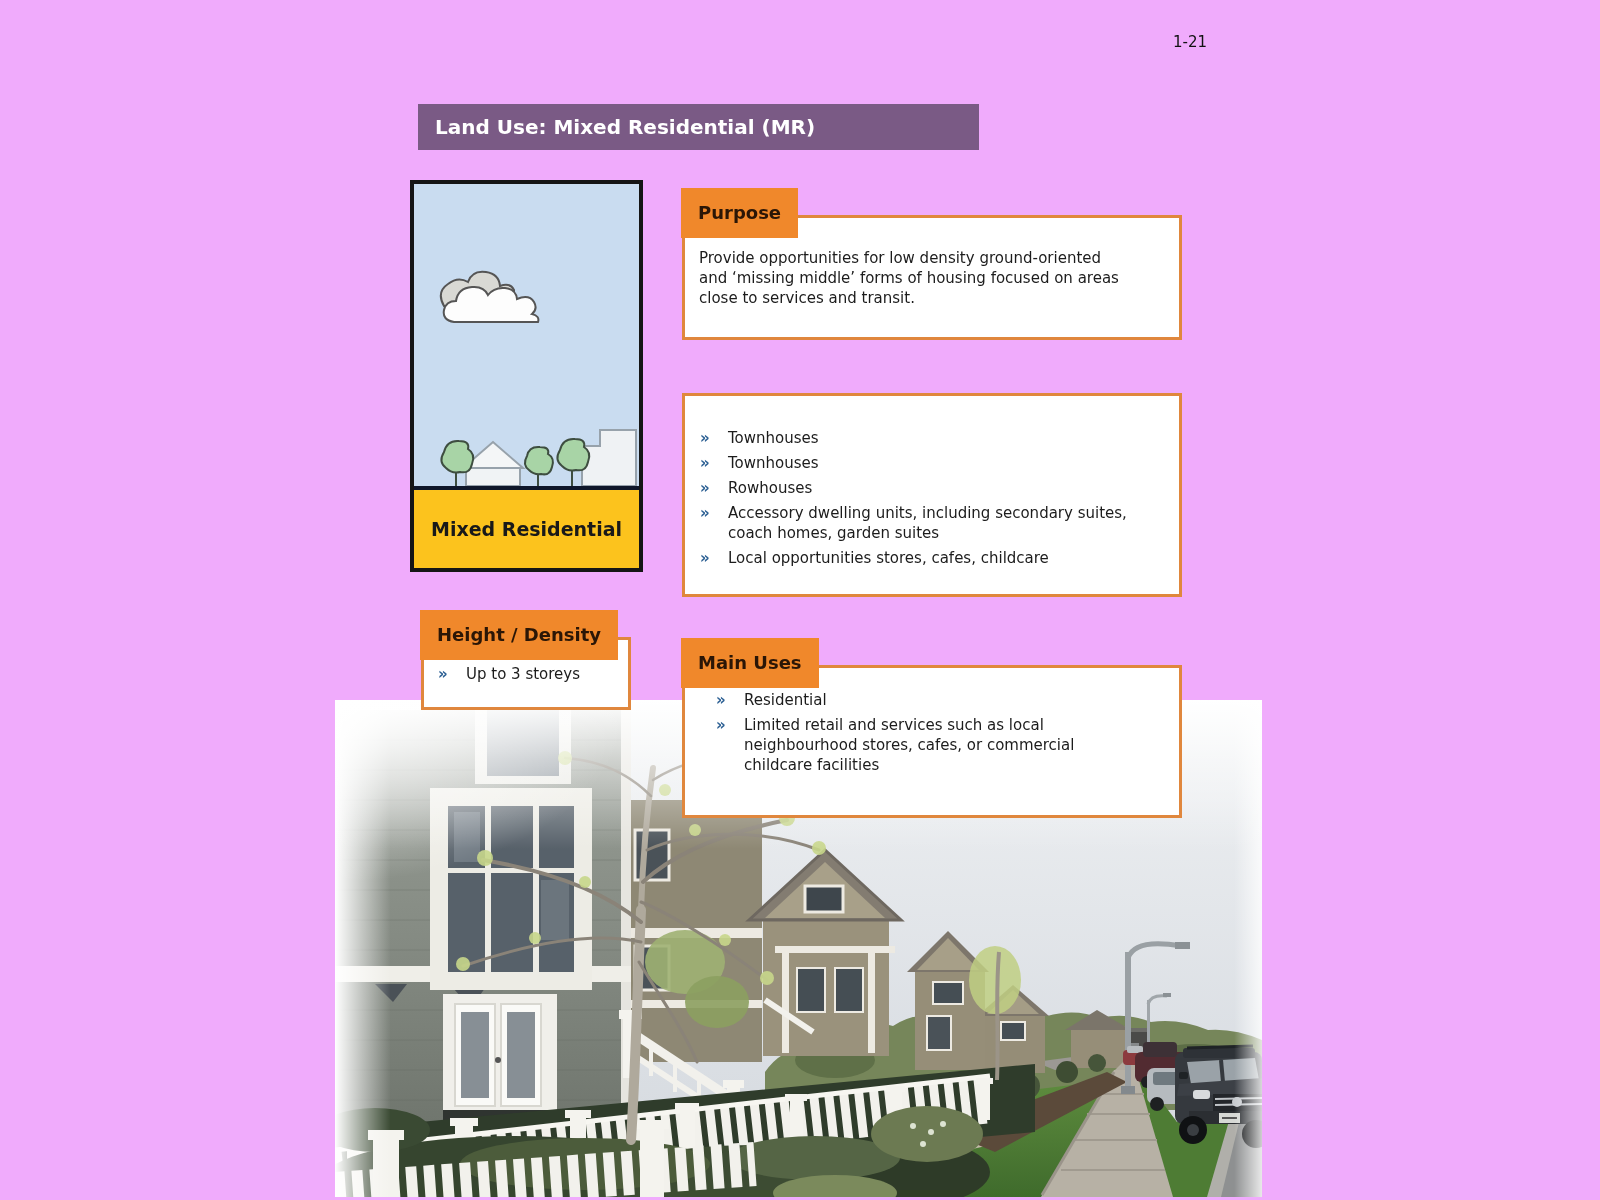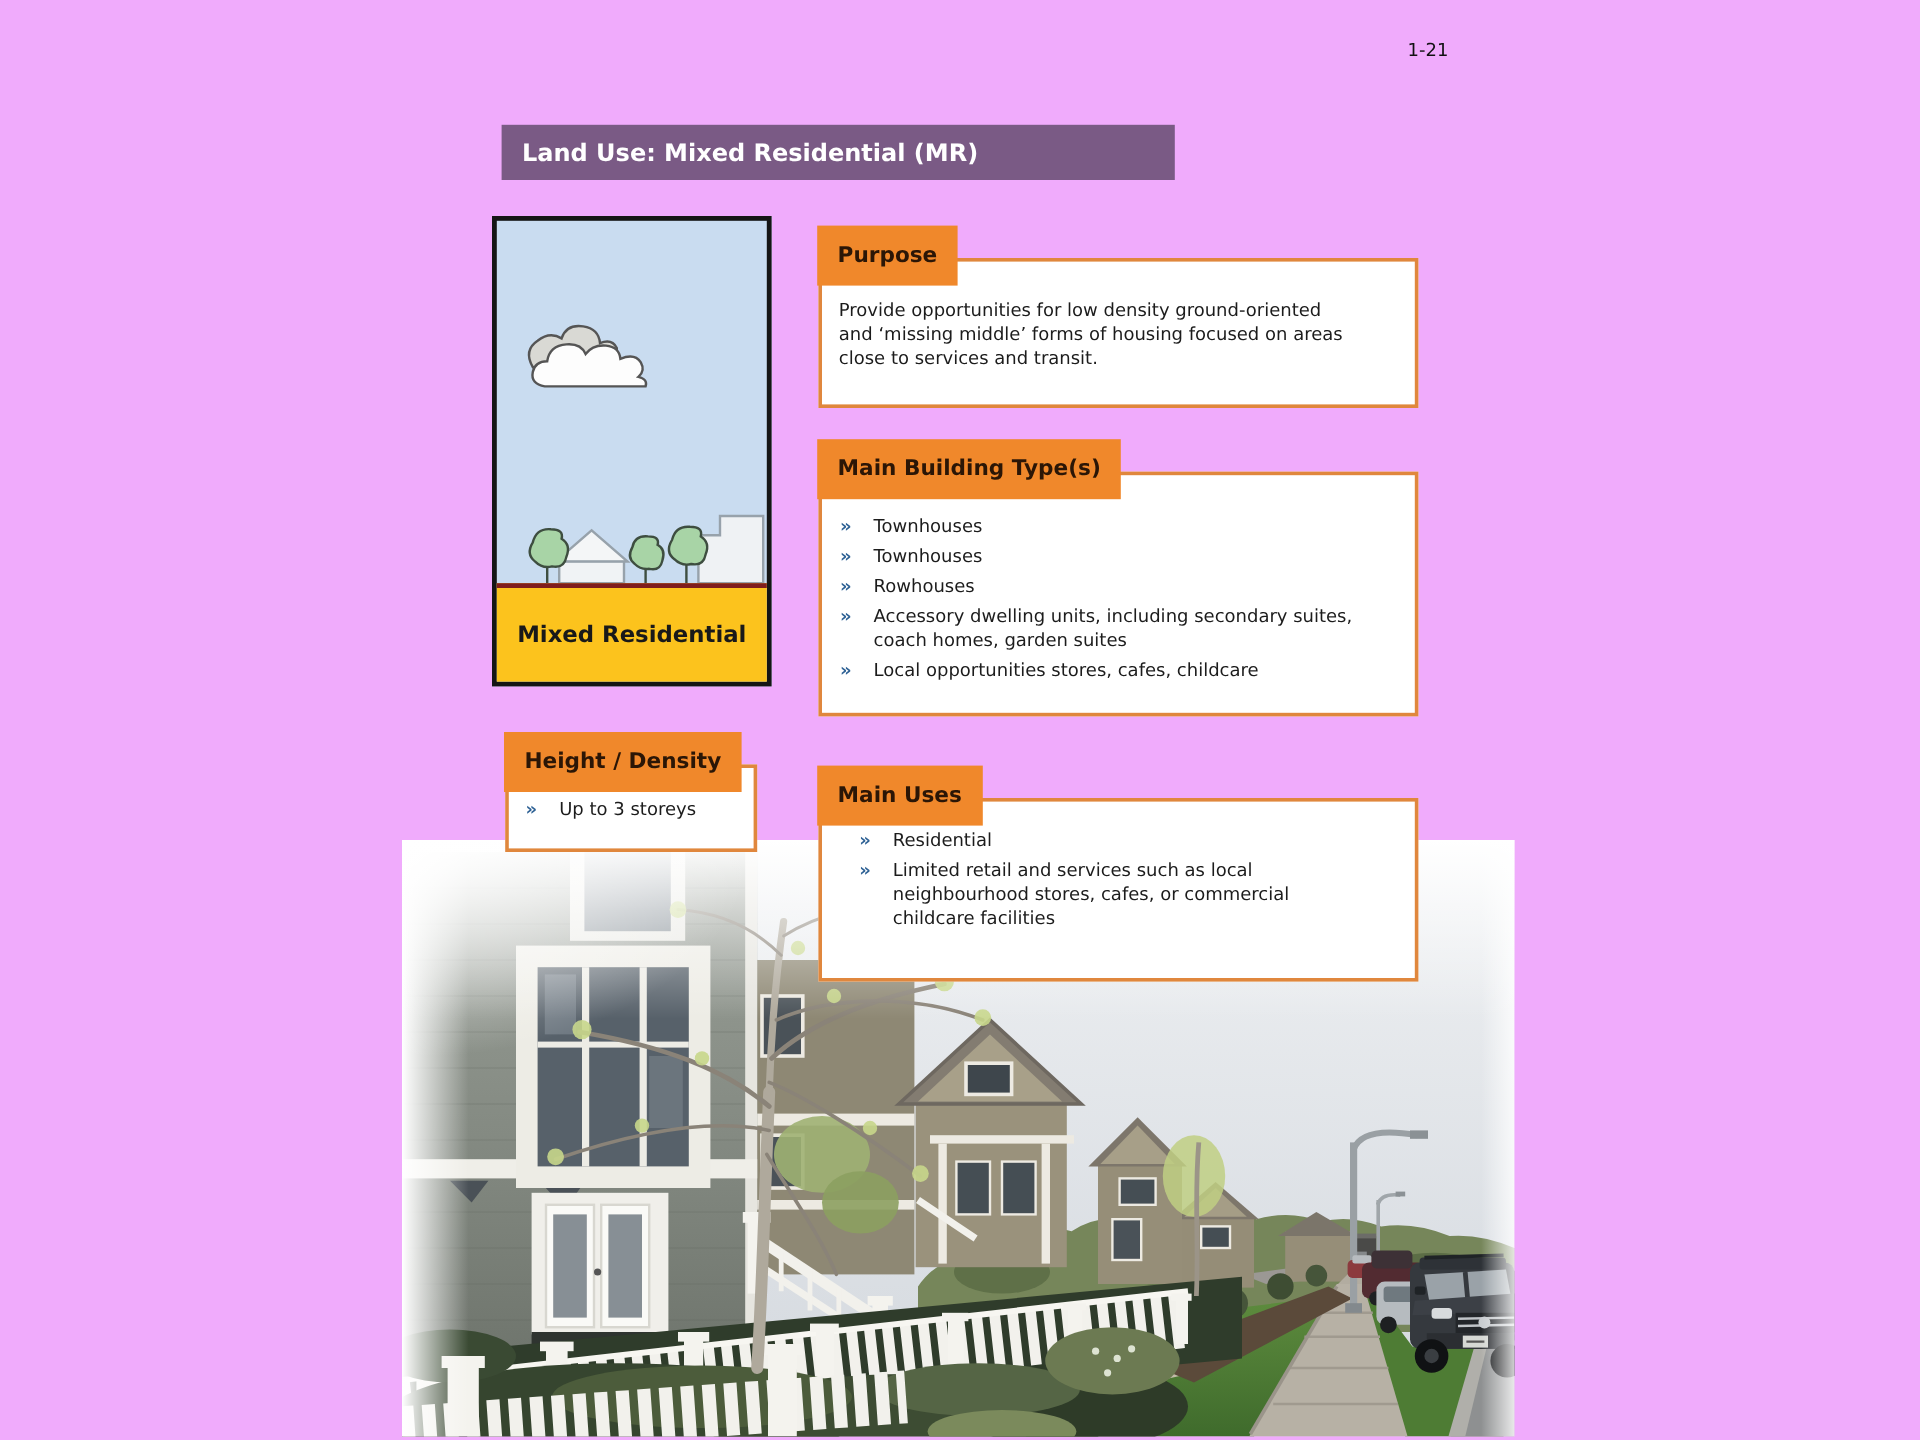--- a/index.html
+++ b/index.html
@@ -9,21 +9,21 @@
   .page-number{position:absolute;left:1173px;top:33px;font-size:15px;color:#111;}
 
   .header-bar{position:absolute;left:418px;top:104px;width:561px;height:46px;background:#7A5A85;
         color:#fff;font-weight:bold;font-size:20px;line-height:46px;padding-left:17px;box-sizing:border-box;z-index:3;}
 
   
   .diagram{position:absolute;left:410px;top:180px;width:233px;height:392px;background:#C9DCF0;
         border:4px solid #151515;box-sizing:border-box;z-index:3;}
   .diagram svg{display:block;}
   .diagram-band{position:absolute;left:0;right:0;bottom:0;height:78px;background:#FCC31D;
-        border-top:4px solid #7f1d1d;display:flex;align-items:center;justify-content:center;
+        border-top:4px solid #0f172a;display:flex;align-items:center;justify-content:center;
         font-weight:bold;font-size:19px;color:#191919;}
 
   
   .section{position:absolute;background:#ffffff;border:3px solid #E0873D;box-sizing:border-box;z-index:4;}
   .tab{position:absolute;left:-4px;top:-30px;height:50px;line-height:50px;padding:0 17px;
         background:#F0882B;color:#2B1606;font-weight:bold;font-size:18px;white-space:nowrap;}
   .sec-body{font-size:15px;line-height:20px;color:#1c1c1c;}
   #purpose{left:682px;top:215px;width:500px;height:125px;}
   #purpose .sec-body{padding:30px 60px 0 14px;}
   #building-types{left:682px;top:393px;width:500px;height:204px;}
@@ -88,21 +88,20 @@
     </svg>
     <div class="diagram-band">Mixed Residential</div>
   </div>
 
   <div class="section" id="purpose">
     <div class="tab">Purpose</div>
     <div class="sec-body">Provide opportunities for low density ground-oriented and ‘missing middle’ forms of housing focused on areas close to services and transit.</div>
   </div>
 
   <div class="section" id="building-types">
-    <div class="tab">Main Building Type(s)</div>
     <div class="sec-body">
       <div class="li">
           <span class="bullet">»</span>
           <span class="txt">Townhouses</span>
         </div>
       <div class="li">
           <span class="bullet">»</span>
           <span class="txt">Townhouses</span>
         </div>
       <div class="li">

